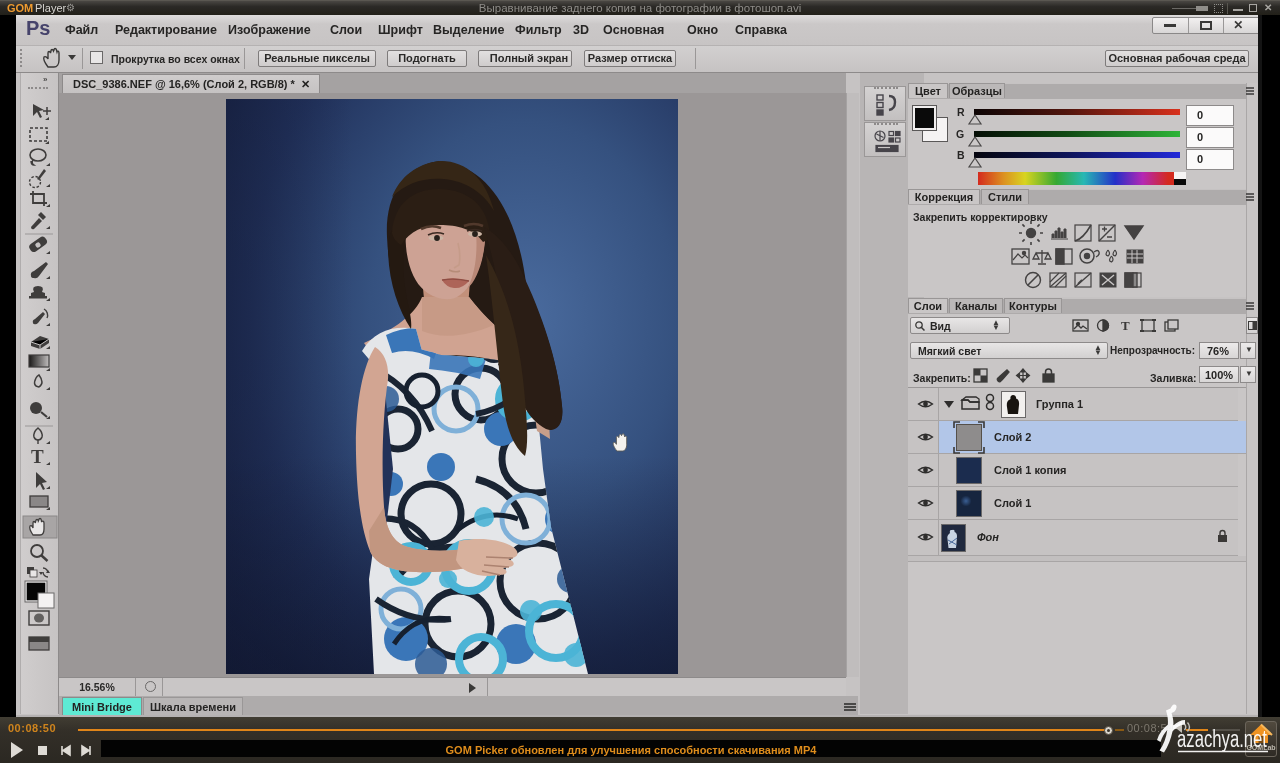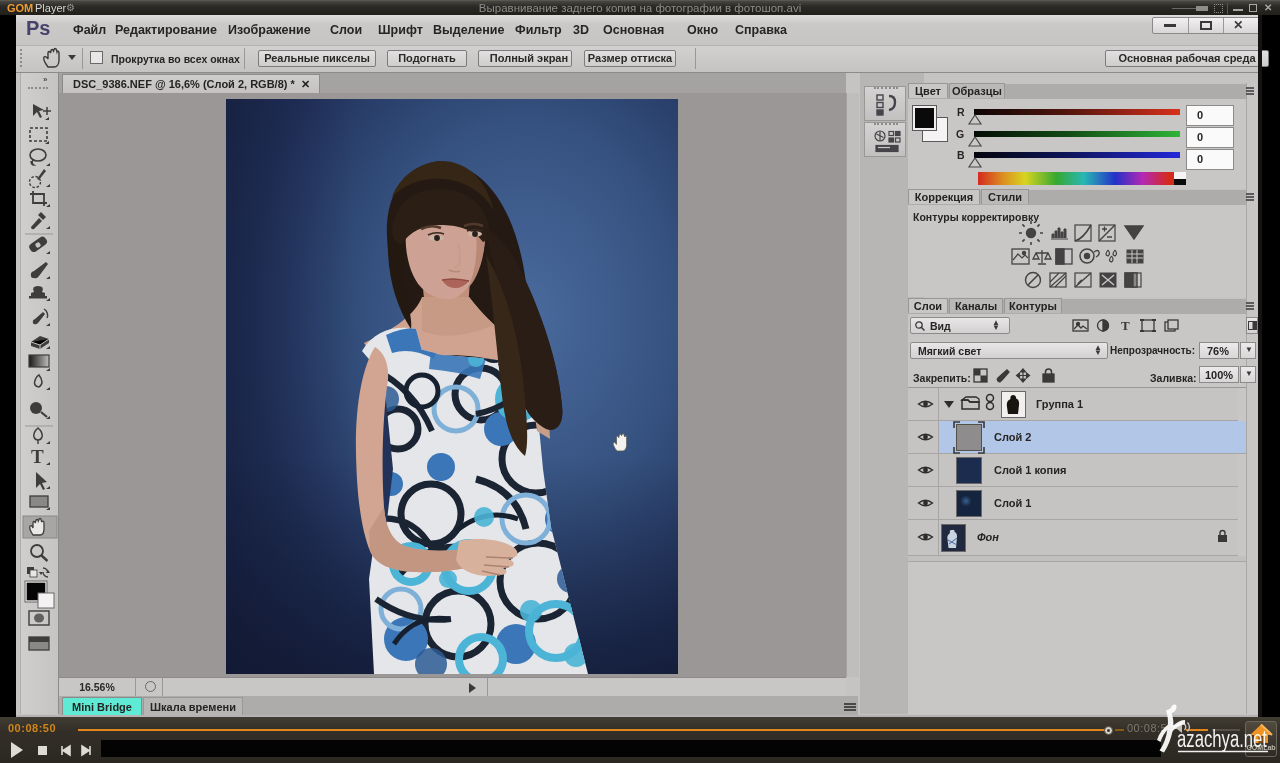--- a/index.html
+++ b/index.html
@@ -92,21 +92,21 @@
   <div class="abs" style="left:1227px;top:2px;width:1px;height:11px;background:#57554f;"></div>
   <div class="abs" style="left:1233px;top:8px;width:10px;height:2px;background:#a8a6a2;"></div>
   <div class="abs" style="left:1249px;top:3px;width:8px;height:8px;border:1.5px solid #a8a6a2;"></div>
   <div class="abs" style="left:1264px;top:1px;color:#a8a6a2;font-size:10px;font-weight:700;">✕</div>
 </div>
 
 <div id="video" class="abs">
 
   <div id="psmenu" class="abs"></div>
   <div id="pslogo" class="abs">Ps</div>
-  <div class="abs menuitem" style="left:57px;">Файл</div>
+  <div class="abs menuitem" style="left:49px;">Файл</div>
   <div class="abs menuitem" style="left:99px;">Редактирование</div>
   <div class="abs menuitem" style="left:212px;">Изображение</div>
   <div class="abs menuitem" style="left:314px;">Слои</div>
   <div class="abs menuitem" style="left:362px;">Шрифт</div>
   <div class="abs menuitem" style="left:417px;">Выделение</div>
   <div class="abs menuitem" style="left:499px;">Фильтр</div>
   <div class="abs menuitem" style="left:557px;">3D</div>
   <div class="abs menuitem" style="left:587px;">Основная</div>
   <div class="abs menuitem" style="left:671px;">Окно</div>
   <div class="abs menuitem" style="left:719px;">Справка</div>
@@ -132,21 +132,21 @@
   <div class="abs" style="left:52px;top:40px;width:0;height:0;border-left:4px solid transparent;border-right:4px solid transparent;border-top:5px solid #3a3938;"></div>
   <div class="abs vsep" style="left:66px;top:33px;"></div>
   <div class="abs" style="left:74px;top:36px;width:13px;height:13px;background:#e8e6e6;border:1px solid #6a6868;"></div>
   <div class="abs lbl" style="left:95px;top:38px;font-size:10.5px;">Прокрутка во всех окнах</div>
   <div class="abs vsep" style="left:228px;top:33px;"></div>
   <div class="abs optbtn" style="left:242px;width:118px;">Реальные пикселы</div>
   <div class="abs optbtn" style="left:371px;width:80px;">Подогнать</div>
   <div class="abs optbtn" style="left:462px;width:94px;padding-left:8px;">Полный экран</div>
   <div class="abs optbtn" style="left:568px;width:92px;">Размер оттиска</div>
   <div class="abs vsep" style="left:679px;top:33px;"></div>
-  <div class="abs optbtn" style="left:1089px;width:164px;">Основная рабочая среда</div>
+  <div class="abs optbtn" style="left:1089px;width:144px;">Основная рабочая среда</div>
 
   <div id="toolbar" class="abs"></div>
   <div class="abs" style="left:27px;top:60px;color:#4a4948;font-size:8px;font-weight:700;">»</div>
   <div class="abs" style="left:12px;top:72px;width:20px;height:2px;border-top:2px dotted #8d8a8a;"></div>
   <svg id="toolsvg" class="abs" style="left:5px;top:80px;" width="38" height="600" viewBox="0 0 38 600">
         <defs>
           <linearGradient id="gtool" x1="0" y1="0" x2="1" y2="0">
             <stop offset="0" stop-color="#1a1918"></stop>
             <stop offset="1" stop-color="#c0bdbd"></stop>
           </linearGradient>
@@ -449,21 +449,21 @@
   <div class="abs valbox" style="left:1170px;top:112px;width:48px;height:21px;background:#fbfafa;padding:3px 0 0 10px;">0</div>
   <div class="abs valbox" style="left:1170px;top:134px;width:48px;height:21px;background:#fbfafa;padding:3px 0 0 10px;">0</div>
   <div class="abs" style="left:962px;top:157px;width:196px;height:13px;background:linear-gradient(90deg,#d42a1e,#dc9020 13%,#d8d420 24%,#35a832 40%,#28b8b4 54%,#2430c8 70%,#b428b4 84%,#d42a1e 97%);"></div>
   <div class="abs" style="left:1158px;top:157px;width:12px;height:7px;background:#f6f4f4;"></div>
   <div class="abs" style="left:1158px;top:164px;width:12px;height:6px;background:#0a0a0a;"></div>
 
   <div class="abs ptabrow" style="left:892px;top:174px;"></div>
   <div class="abs ptab active" style="left:892px;top:174px;width:72px;">Коррекция</div>
   <div class="abs ptab" style="left:965px;top:174px;width:48px;">Стили</div>
   <div class="abs pbody" style="left:892px;top:190px;height:92px;"></div>
-  <div class="abs lbl" style="left:897px;top:196px;">Контуры корректировку</div>
+  <div class="abs lbl" style="left:897px;top:196px;">Закрепить корректировку</div>
 
   <svg class="abs" style="left:892px;top:190px;" width="338" height="92" viewBox="0 0 338 92">
     <g fill="none" stroke="#444242" stroke-width="1.4">
       <circle cx="123" cy="28" r="4.5" fill="#444242"></circle>
       <g stroke-width="1.6">
             <path d="M123 19 v-3 M123 37 v3 M114 28 h-3 M132 28 h3 M116.6 21.6 l-2.2-2.2 M129.4 34.4 l2.2 2.2 M129.4 21.6 l2.2-2.2 M116.6 34.4 l-2.2 2.2"></path>
           </g>
       <path d="M143 34 h17 M144 33 v-4 h2 v4 M147 33 v-7 h2 v7 M150 33 v-10 h2 v10 M153 33 v-6 h2 v6 M156 33 v-9 h2 v9" fill="#444242" stroke-width="1"></path>
       <rect x="167" y="20" width="16" height="16" stroke-width="1.2"></rect>
       <path d="M167 36 Q175 34 183 20" stroke-width="1.6"></path>
@@ -637,20 +637,21 @@
   <div id="ptime" class="abs">00:08:50</div>
   <div id="pline" class="abs"></div>
   <div id="pknob" class="abs">
         <i></i>
       </div>
   <div id="pdash" class="abs"></div>
   <div id="ptotal" class="abs">00:08:54</div>
   <div id="volline" class="abs"></div>
   <div id="volline2" class="abs"></div>
   <div id="pblack" class="abs"></div>
+  <div id="pmsg" class="abs">GOM Picker обновлен для улучшения способности скачивания MP4</div>
   <svg class="abs" style="left:10px;top:24px;" width="90" height="18">
     <path d="M1 1 L1 17 L13 9 Z" fill="#dedbd5"></path>
     <rect x="28" y="5" width="9" height="9" fill="#dedbd5"></rect>
     <path d="M52 5 L52 14 M60 5 L60 14 L53 9.5 Z" fill="#dedbd5" stroke="#dedbd5" stroke-width="1.6"></path>
     <path d="M72 5 L72 14 L79 9.5 Z M80 5 L80 14" fill="#dedbd5" stroke="#dedbd5" stroke-width="1.6"></path>
   </svg>
   <svg class="abs" style="left:1172px;top:3px;" width="20" height="15">
         <path d="M1 5 L5 5 L10 1 L10 13 L5 9 L1 9 Z" fill="#c3bfb8"></path>
         <path d="M12.5 4 q2.5 3 0 6 M15.5 2.5 q4 4.5 0 9" stroke="#c3bfb8" stroke-width="1.4" fill="none"></path>
       </svg>

